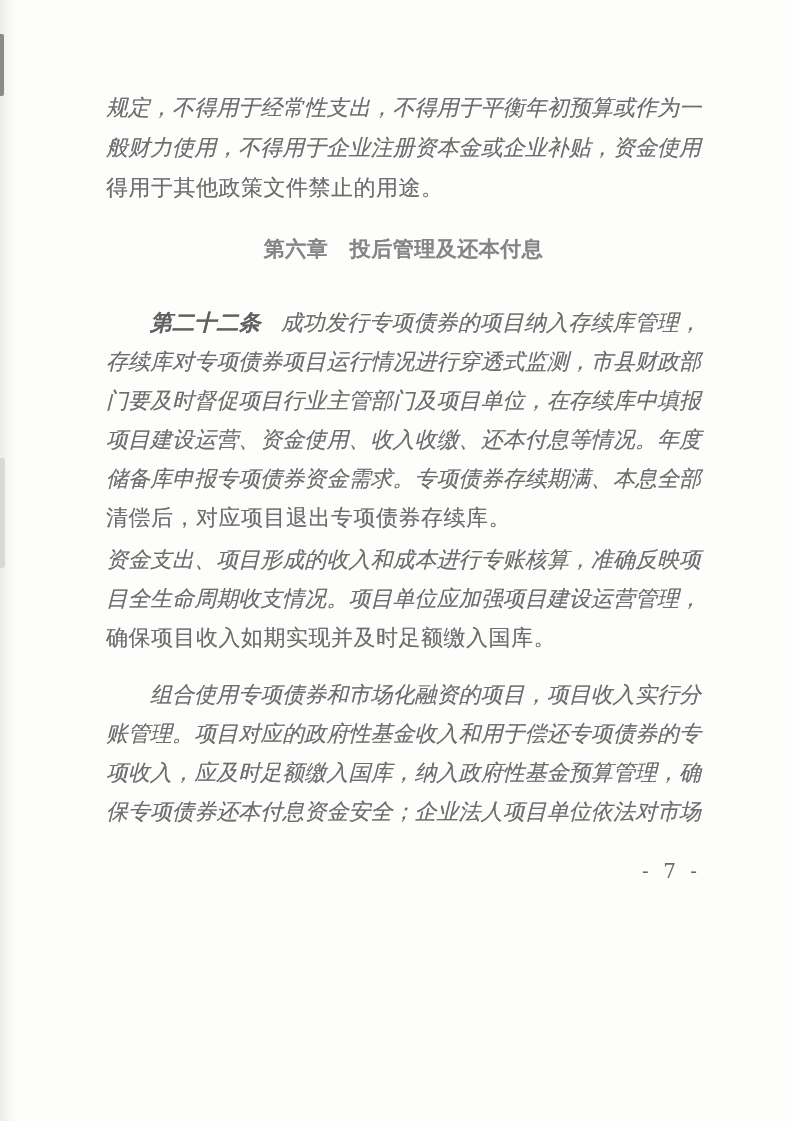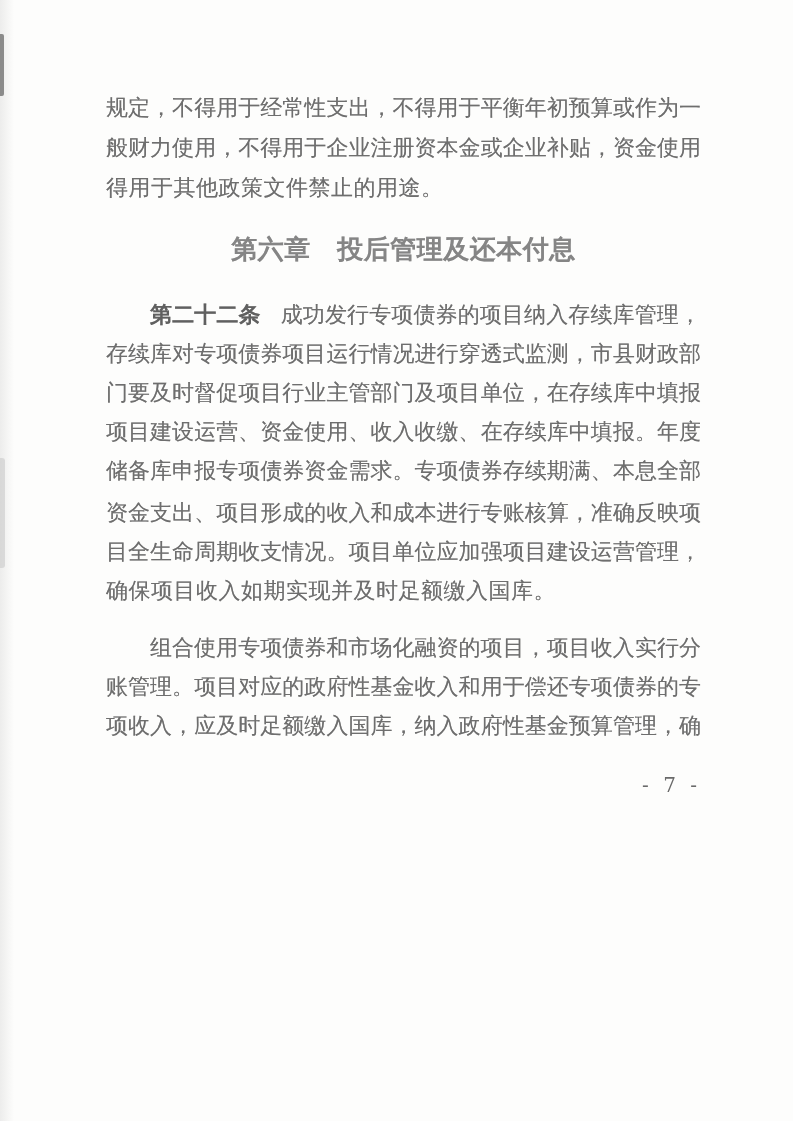--- a/index.html
+++ b/index.html
@@ -52,41 +52,42 @@
     color: #6e6e6e;
     text-shadow: 0 0 0.6px rgba(110,110,110,0.55);
     white-space: nowrap;
   }
   .pB .line, .pC .line, .pD .line { line-height: 39px; }
   .just {
     white-space: normal;
     text-align: justify;
     text-align-last: justify;
     text-justify: inter-character;
+    font-style: italic;
   }
   .plain { letter-spacing: 0.5px; }
   .indent { text-indent: 44px; }
   .article-label {
     font-family: "DejaVu Sans", "Liberation Sans", sans-serif;
     font-weight: bold;
     color: #606060;
     margin-right: 20px;
   }
   .chapter {
     margin: 26px 0 1px 0;
     font-family: "DejaVu Sans", "Liberation Sans", sans-serif;
-    font-size: 26px;
+    font-size: 21px;
     font-weight: bold;
     line-height: 31px;
     color: #858585;
     text-align: center;
     text-shadow: 0 0 0.6px rgba(133,133,133,0.5);
     letter-spacing: 0.5px;
   }
-  .pB { margin-top: 30px; }
+  .pB { margin-top: 38px; }
   .pC { margin-top: 3px; }
   .pD { margin-top: 18px; }
   .page-number {
     margin-top: 27px;
     text-align: right;
     font-size: 20px;
     line-height: 26px;
     color: #6a6a6a;
     letter-spacing: 4px;
     padding-right: 0px;
@@ -107,32 +108,34 @@
       <div class="line just">般财力使用，不得用于企业注册资本金或企业补贴，资金使用</div>
       <div class="line plain">得用于其他政策文件禁止的用途。</div>
     </div>
 
     <h2 class="chapter">第六章　投后管理及还本付息</h2>
 
     <div class="para pB">
       <div class="line just indent"><span class="article-label">第二十二条</span><span>成功发行专项债券的项目纳入存续库管理，</span></div>
       <div class="line just">存续库对专项债券项目运行情况进行穿透式监测，市县财政部</div>
       <div class="line just">门要及时督促项目行业主管部门及项目单位，在存续库中填报</div>
-      <div class="line just">项目建设运营、资金使用、收入收缴、在存续库中填报。年度</div>
+      <div class="line just">项目建设运营、资金使用、收入收缴、还本付息等情况。年度</div>
       <div class="line just">储备库申报专项债券资金需求。专项债券存续期满、本息全部</div>
+      <div class="line plain">清偿后，对应项目退出专项债券存续库。</div>
     </div>
 
     <div class="para pC">
       <div class="line just">资金支出、项目形成的收入和成本进行专账核算，准确反映项</div>
       <div class="line just">目全生命周期收支情况。项目单位应加强项目建设运营管理，</div>
       <div class="line plain">确保项目收入如期实现并及时足额缴入国库。</div>
     </div>
 
     <div class="para pD">
       <div class="line just indent">组合使用专项债券和市场化融资的项目，项目收入实行分</div>
       <div class="line just">账管理。项目对应的政府性基金收入和用于偿还专项债券的专</div>
       <div class="line just">项收入，应及时足额缴入国库，纳入政府性基金预算管理，确</div>
+      <div class="line just">保专项债券还本付息资金安全；企业法人项目单位依法对市场</div>
     </div>
 
     <div class="page-number">- 7 -</div>
 
   </div>
 </div>
 
 </body></html>

